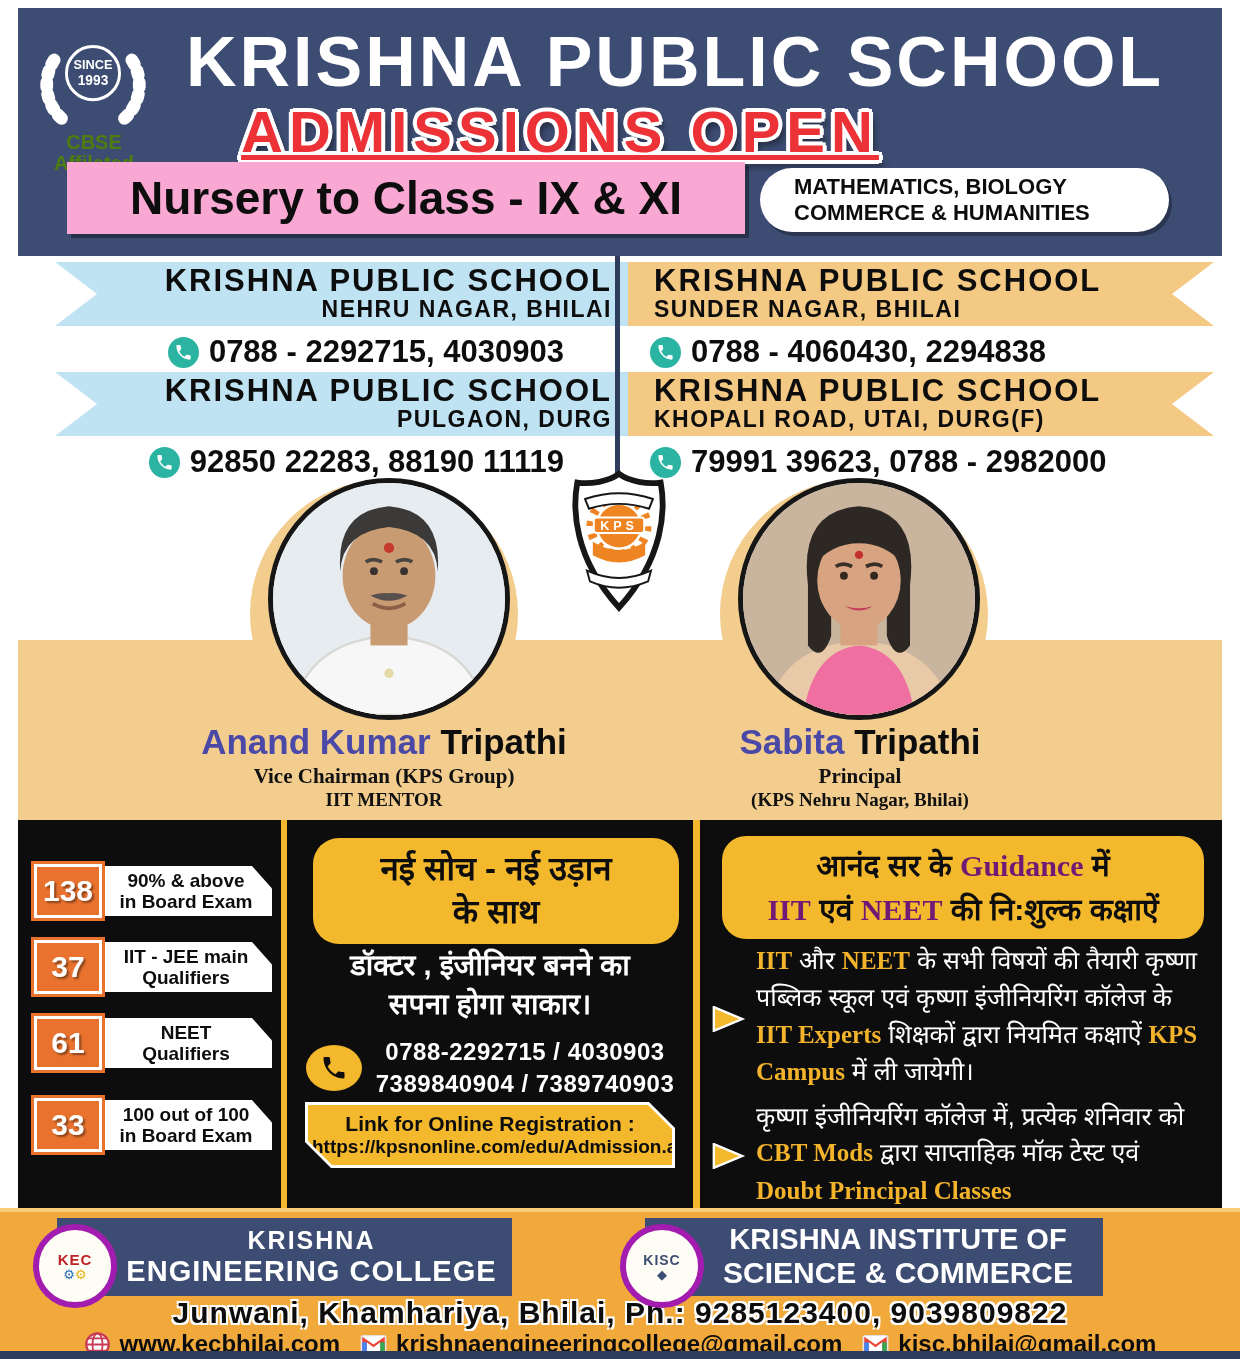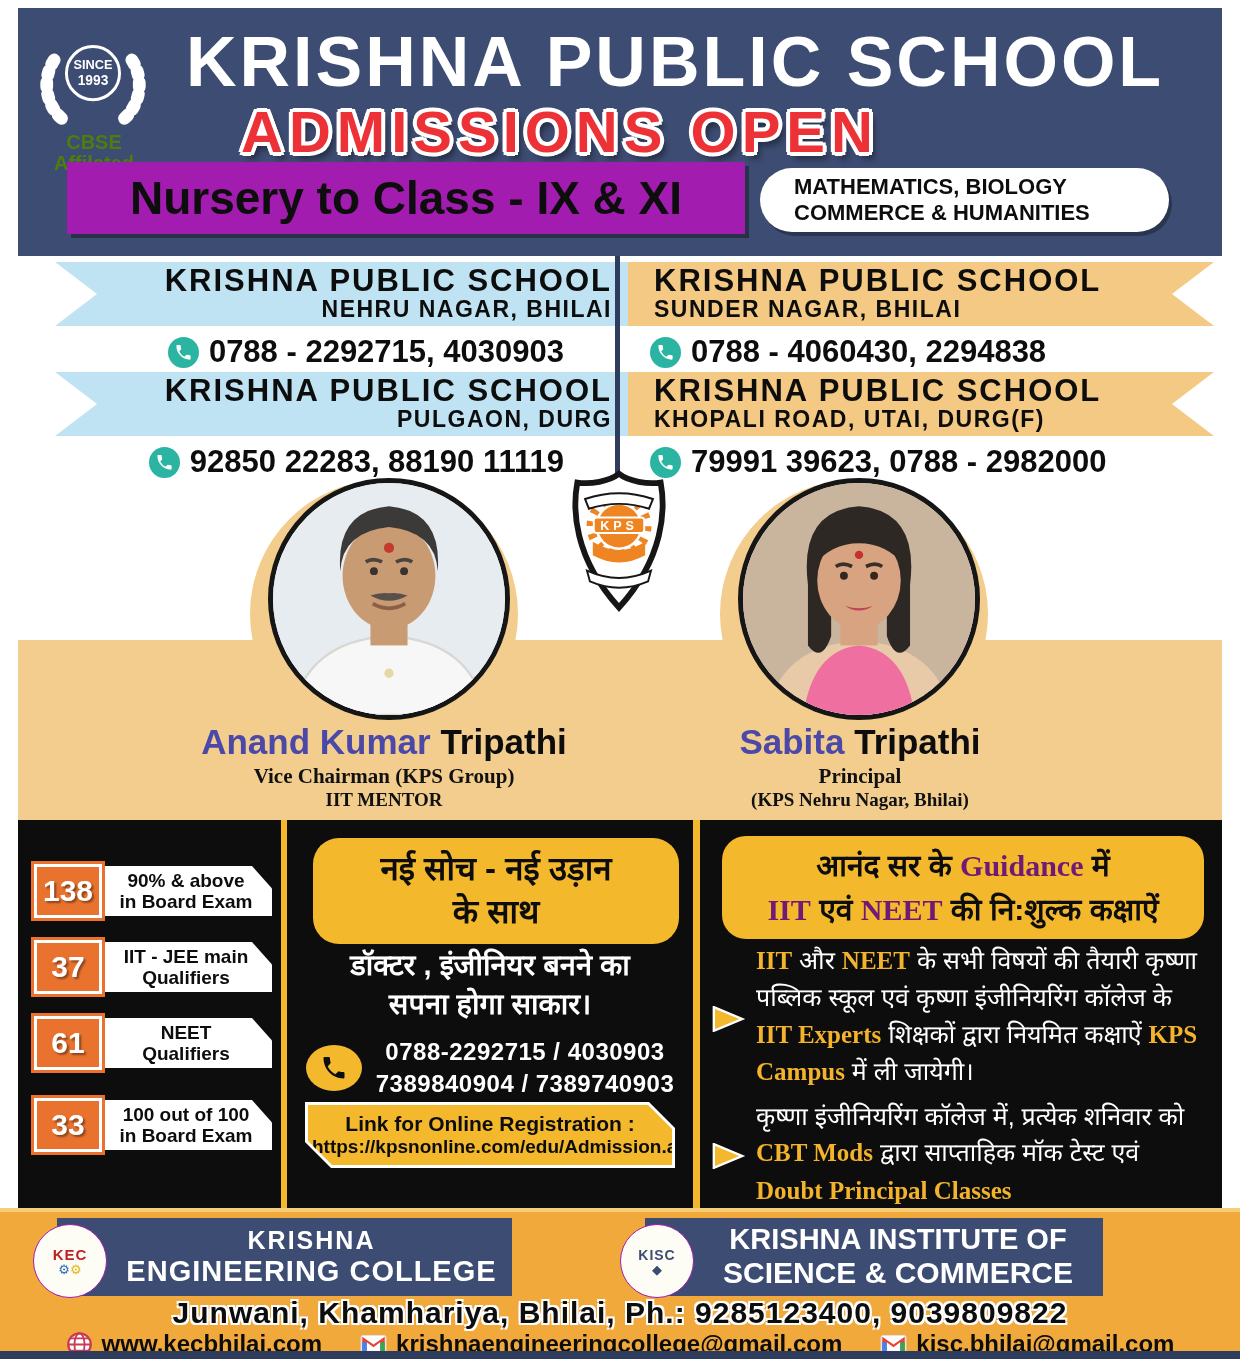--- a/index.html
+++ b/index.html
@@ -8,22 +8,22 @@
   
   .header-bg{position:absolute;left:18px;top:8px;width:1204px;height:248px;background:#3d4c72;}
   .laurel{position:absolute;left:34px;top:22px;width:118px;height:118px;}
   .cbse{position:absolute;left:24px;top:132px;width:140px;text-align:center;color:#4d7c0f;
         font-weight:bold;font-size:20px;line-height:1.05;}
   .main-title{position:absolute;left:140px;top:22px;width:1070px;text-align:center;color:#fff;
         font-size:70px;font-weight:bold;letter-spacing:3px;white-space:nowrap;}
   .admissions{position:absolute;left:130px;top:98px;width:860px;text-align:center;color:#ed3237;
         font-size:58px;font-weight:bold;letter-spacing:6px;white-space:nowrap;
         text-shadow:-3px -3px 0 #fff,3px -3px 0 #fff,-3px 3px 0 #fff,3px 3px 0 #fff,
-        -4px 0 0 #fff,4px 0 0 #fff,0 -4px 0 #fff,0 4px 0 #fff,5px 7px 6px rgba(0,0,0,.45);}
-  .classes-banner{position:absolute;left:67px;top:162px;width:678px;height:72px;background:#a21caf;
+        -4px 0 0 #fff,4px 0 0 #fff,0 -4px 0 #fff,0 4px 0 #fff,5px 7px 6px rgba(0,0,0,.45);text-decoration:underline;}
+  .classes-banner{position:absolute;left:67px;top:162px;width:678px;height:72px;background:#f9a8d4;
         display:flex;align-items:center;justify-content:center;font-size:46px;font-weight:bold;
         color:#0d0d0d;box-shadow:4px 4px 0 rgba(0,0,0,.35);}
   .subjects-pill{position:absolute;left:760px;top:168px;width:375px;height:64px;background:#fff;
         border-radius:34px;display:flex;flex-direction:column;justify-content:center;
         padding-left:34px;font-size:22px;font-weight:bold;color:#0d0d0d;line-height:1.2;
         box-shadow:3px 4px 0 rgba(0,0,0,.3);}
   
   .ribbon{position:absolute;height:64px;display:flex;flex-direction:column;justify-content:center;}
   .ribbon.blue{background:#bfe3f2;clip-path:polygon(0 0,100% 0,100% 100%,0 100%,42px 50%);}
   .ribbon.orange{background:#f4c983;clip-path:polygon(0 0,100% 0,calc(100% - 42px) 50%,100% 100%,0 100%);}
@@ -100,32 +100,32 @@
         border-top:4px solid #f8cd7a;}
   .navy-box{position:absolute;background:#3d4c72;color:#fff;display:flex;flex-direction:column;
         align-items:center;justify-content:center;text-align:center;line-height:1.15;}
   .kec-box{left:57px;top:6px;width:455px;height:78px;padding-left:54px;box-sizing:border-box;}
   .kec1{font-size:25px;font-weight:bold;letter-spacing:2px;}
   .kec2{font-size:29px;font-weight:bold;letter-spacing:1px;}
   .kisc-box{left:645px;top:6px;width:458px;height:78px;padding-left:48px;box-sizing:border-box;}
   .kisc1{font-size:29px;font-weight:bold;white-space:nowrap;}
   .kisc2{font-size:30px;font-weight:bold;white-space:nowrap;}
   .logo-circle{position:absolute;width:72px;height:72px;border-radius:50%;background:#fdfdf5;
-        border:1px solid #a21caf;display:flex;flex-direction:column;align-items:center;
+        border:6px solid #a21caf;display:flex;flex-direction:column;align-items:center;
         justify-content:center;z-index:2;}
   .kec-logo{left:33px;top:12px;}
   .kisc-logo{left:620px;top:12px;}
   .logo-word{font-size:15px;font-weight:bold;color:#c02128;letter-spacing:1px;}
   .logo-word.navy{color:#3d4c72;font-size:14px;}
   .logo-gears{font-size:13px;line-height:1;}
   .footer-address{position:absolute;left:0;top:84px;width:1240px;text-align:center;font-size:30px;
         font-weight:bold;color:#0d0d0d;letter-spacing:1px;white-space:nowrap;
         text-shadow:-2px -2px 0 #fff,2px -2px 0 #fff,-2px 2px 0 #fff,2px 2px 0 #fff;}
   .footer-contacts{position:absolute;left:0;top:118px;width:1240px;display:flex;align-items:center;
-        justify-content:center;gap:38px;font-size:24px;font-weight:bold;color:#0d0d0d;}
+        justify-content:center;gap:20px;font-size:24px;font-weight:bold;color:#0d0d0d;}
   .contact-item{display:flex;align-items:center;gap:9px;white-space:nowrap;}
   .contact-item svg{width:27px;height:27px;}
   .bottom-strip{position:absolute;left:0;top:1351px;width:1240px;height:8px;background:#2e3c5e;}
 </style>
 </head>
 <body>
 
 <svg width="0" height="0" style="position:absolute">
   <symbol id="ic-phone" viewBox="0 0 24 24">
     <path d="M6.62 10.79a15.05 15.05 0 0 0 6.59 6.59l2.2-2.2a1 1 0 0 1 1.01-.24c1.12.37 2.33.57 3.58.57a1 1 0 0 1 1 1V20a1 1 0 0 1-1 1C10.85 21 3 13.15 3 3.5a1 1 0 0 1 1-1h3.5a1 1 0 0 1 1 1c0 1.25.2 2.45.57 3.57a1 1 0 0 1-.25 1.02z"></path>

